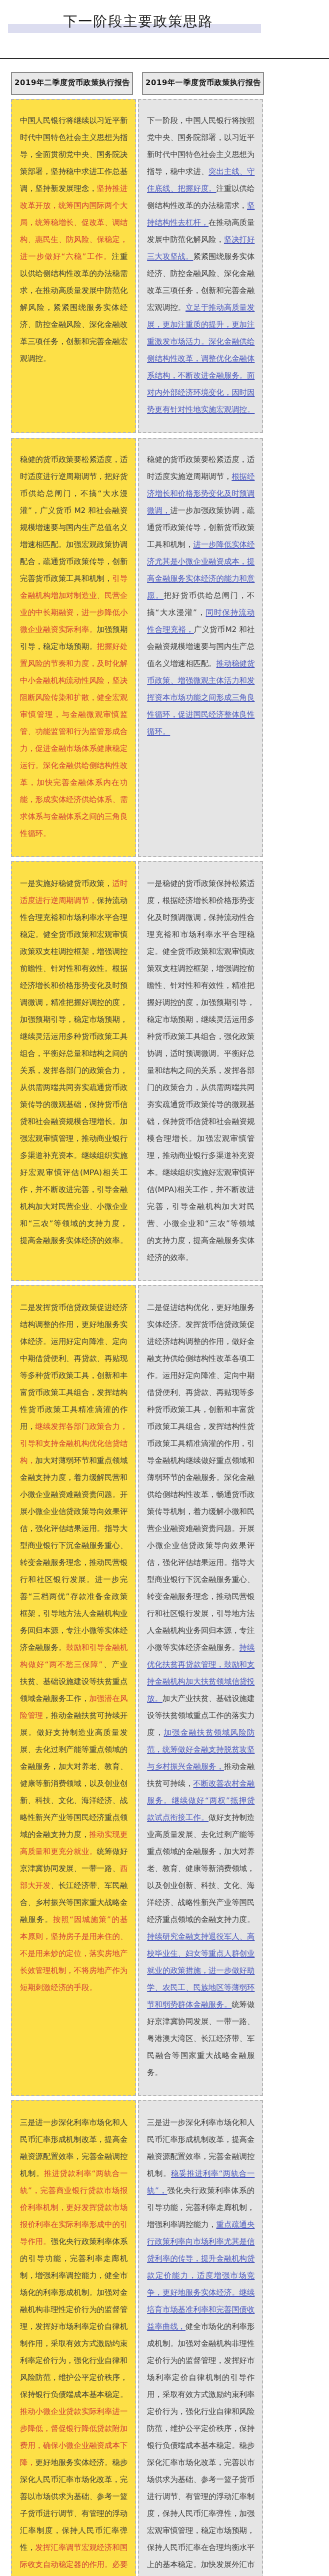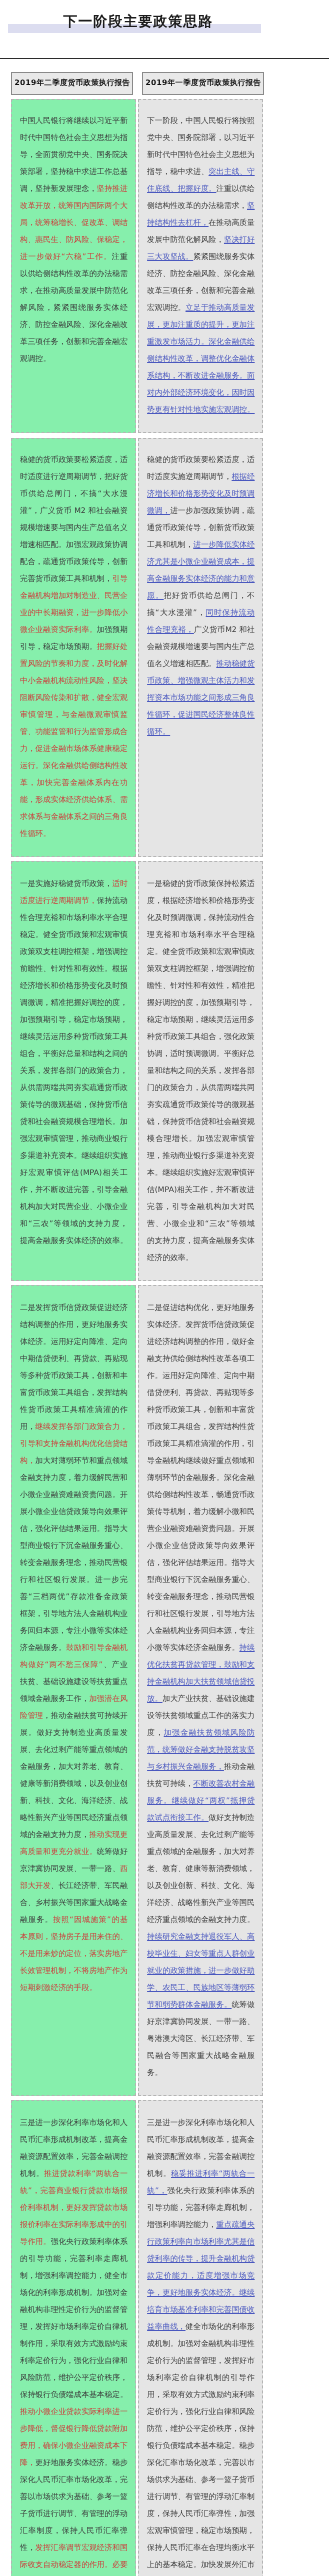--- a/index.html
+++ b/index.html
@@ -13,39 +13,39 @@
       linear-gradient(90deg,#ededed 0.5px, transparent 0.5px);
     background-size:14px 14px;
   }
   .page{width:330px;}
 
   
   .title-zone{position:relative;padding-top:13.4px;height:32px;}
   .title-hl{position:absolute;left:7.7px;top:24px;width:253px;height:9.3px;background:#dcddf0;}
   .page-title{
     position:relative;margin:0;width:254px;margin-left:11.3px;
-    text-align:center;font-size:14px;font-weight:bold;color:#1c1c1c;letter-spacing:1px;
+    text-align:center;font-size:14px;font-weight:normal;color:#1c1c1c;letter-spacing:1px;
   }
   .top-rule{border:none;border-top:1px solid #2b2b2b;margin:12.4px 0 0 0;}
 
   
   .cmp{width:253px;margin:13.4px 0 0 11.3px;}
   .cmp-head{display:flex;gap:9px;}
   .head-cell{
     width:125px;box-sizing:border-box;background:#e9e9e9;border:0.5px solid #8a8a8a;
     text-align:center;font-weight:bold;font-size:7.5px;color:#111;
     padding:5.2px 1px;letter-spacing:0.3px;
   }
   .cmp-row{display:flex;gap:2.1px;margin-top:4.1px;}
   .cell{
     width:125px;box-sizing:border-box;border:0.8px dashed #b5b5b5;
     padding:12.4px 7.7px 14.4px 7.7px;
     font-size:7.7px;line-height:17px;color:#3a3a3a;text-align:justify;
   }
-  .cell.left{background:#86efac;}
+  .cell.left{background:#fde047;}
   .cell.right{background:#e5e5e5;}
   .seg-red{color:#cf3a3a;}
   .seg-blue{color:#4a58bf;text-decoration:underline;}
 </style>
 </head>
 <body>
 
 <div class="page">
 
   <div class="title-zone">

